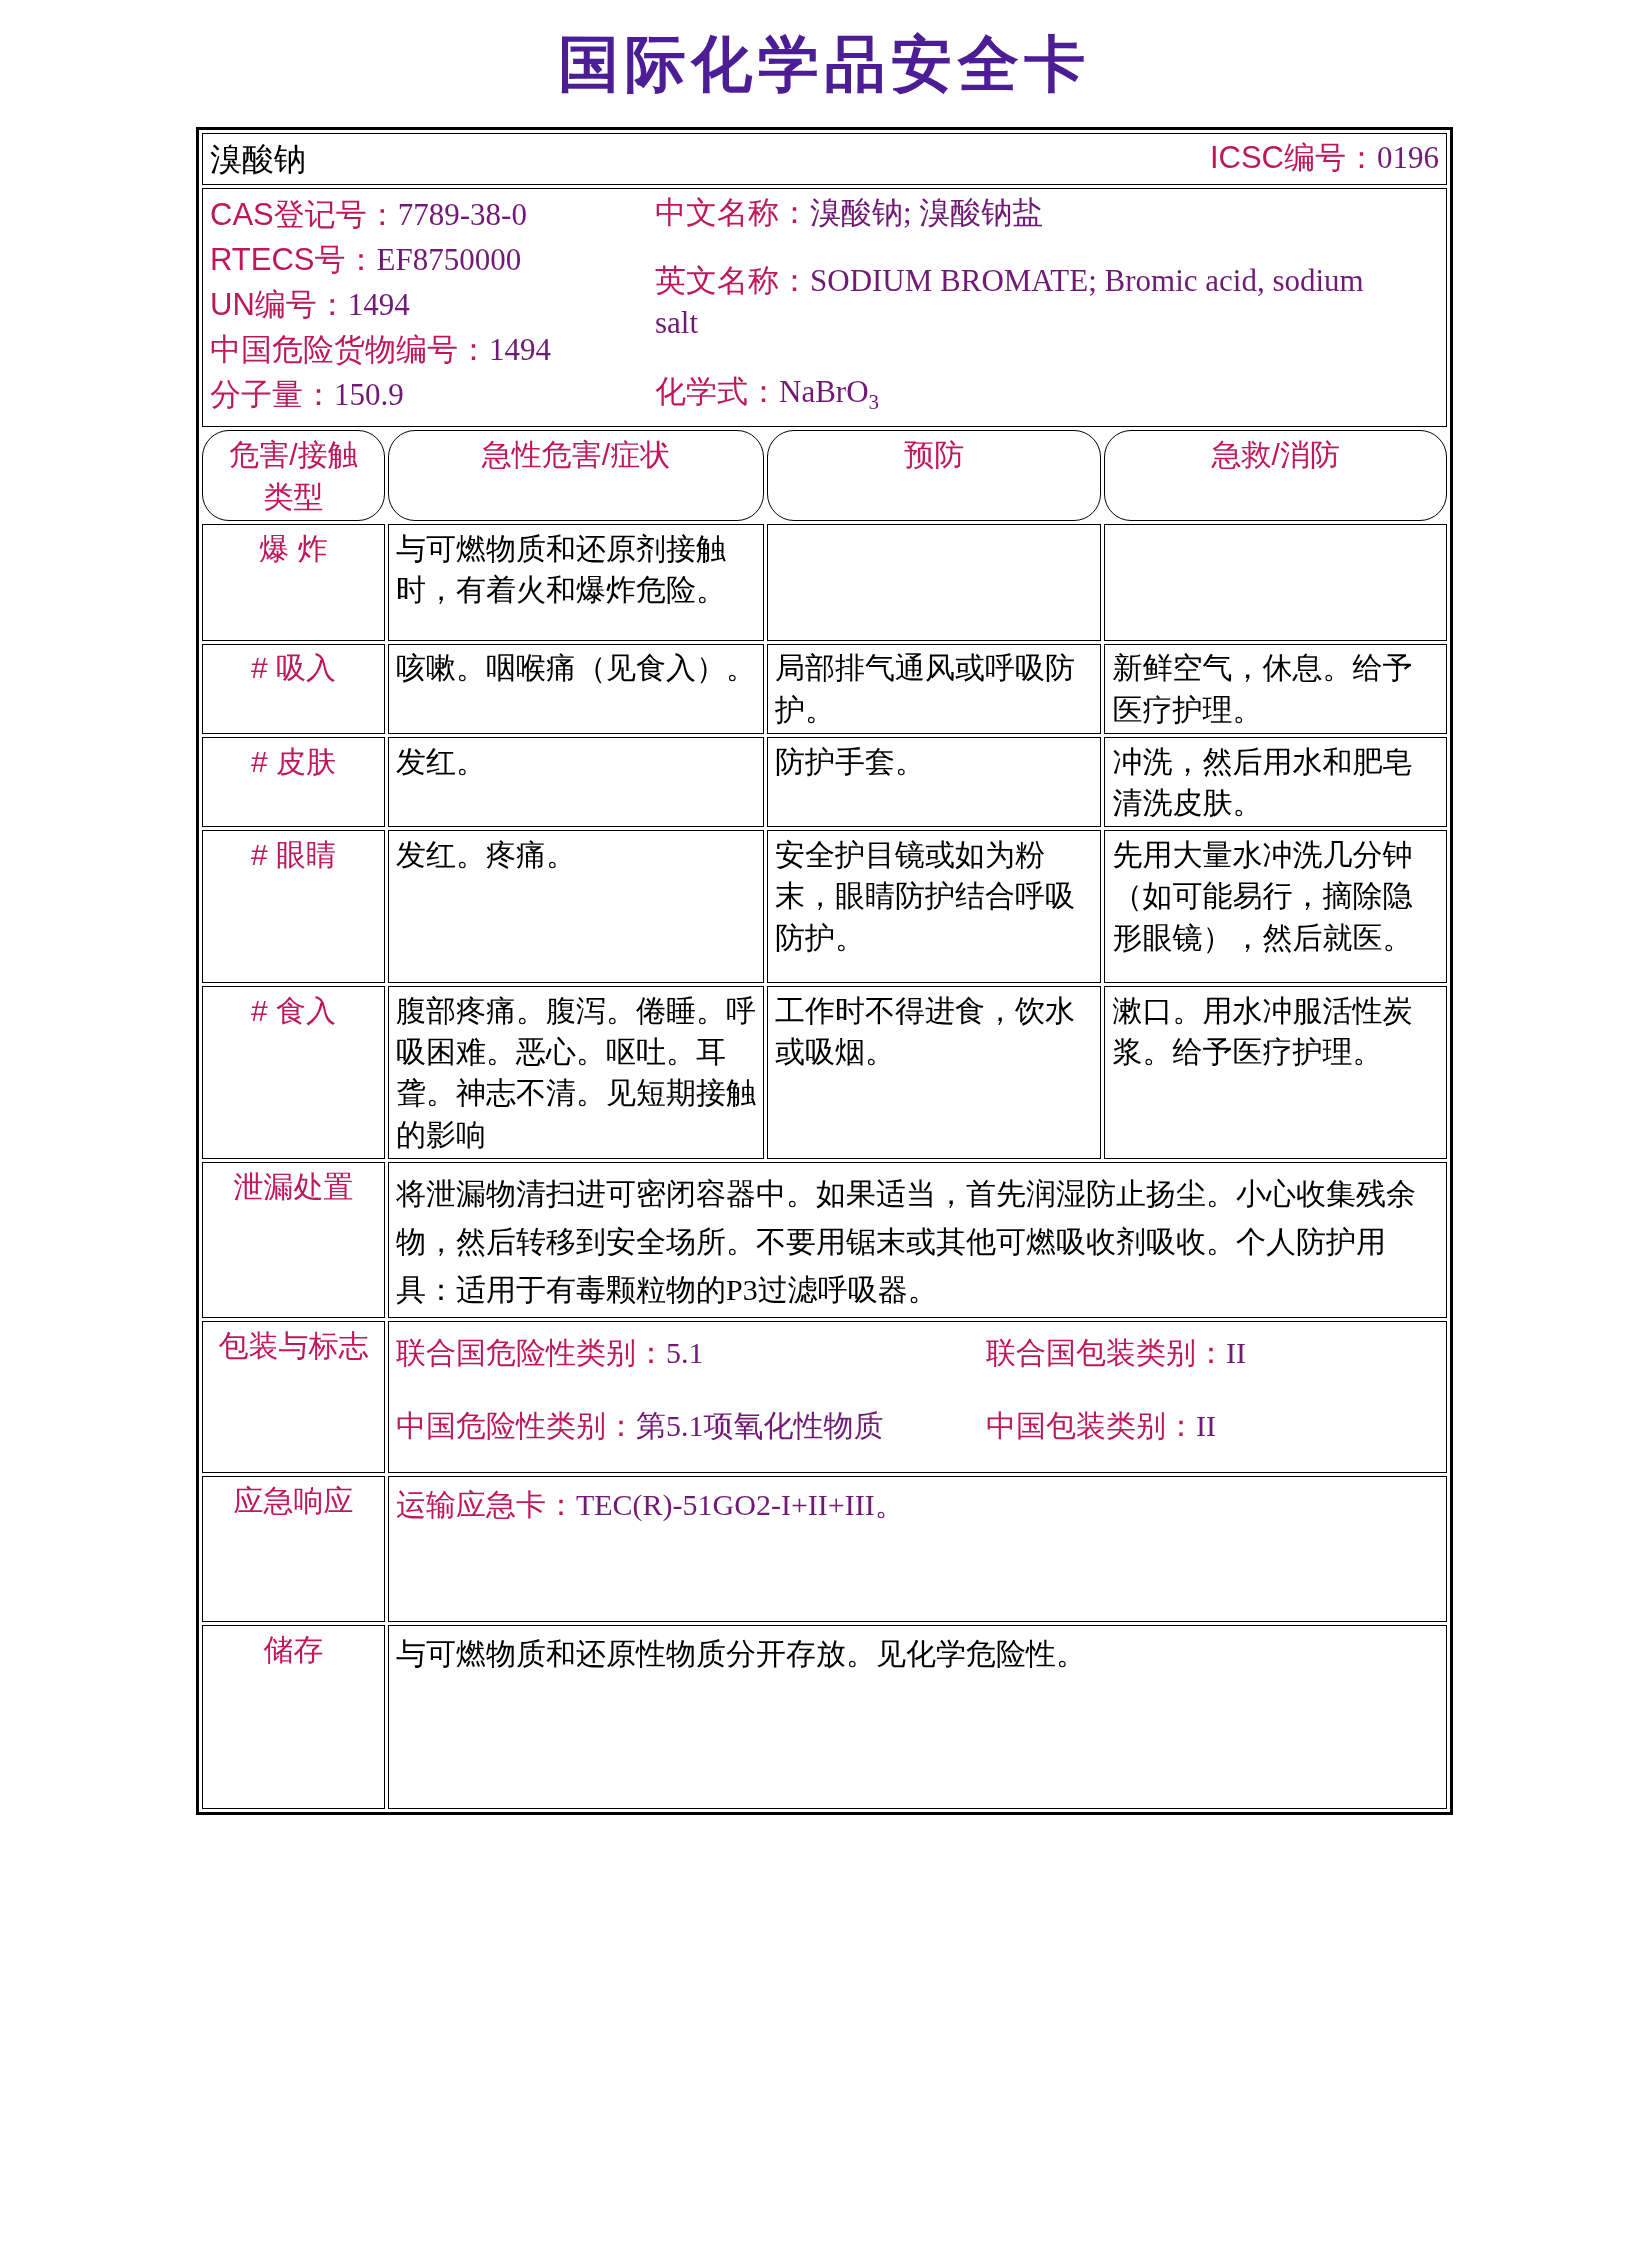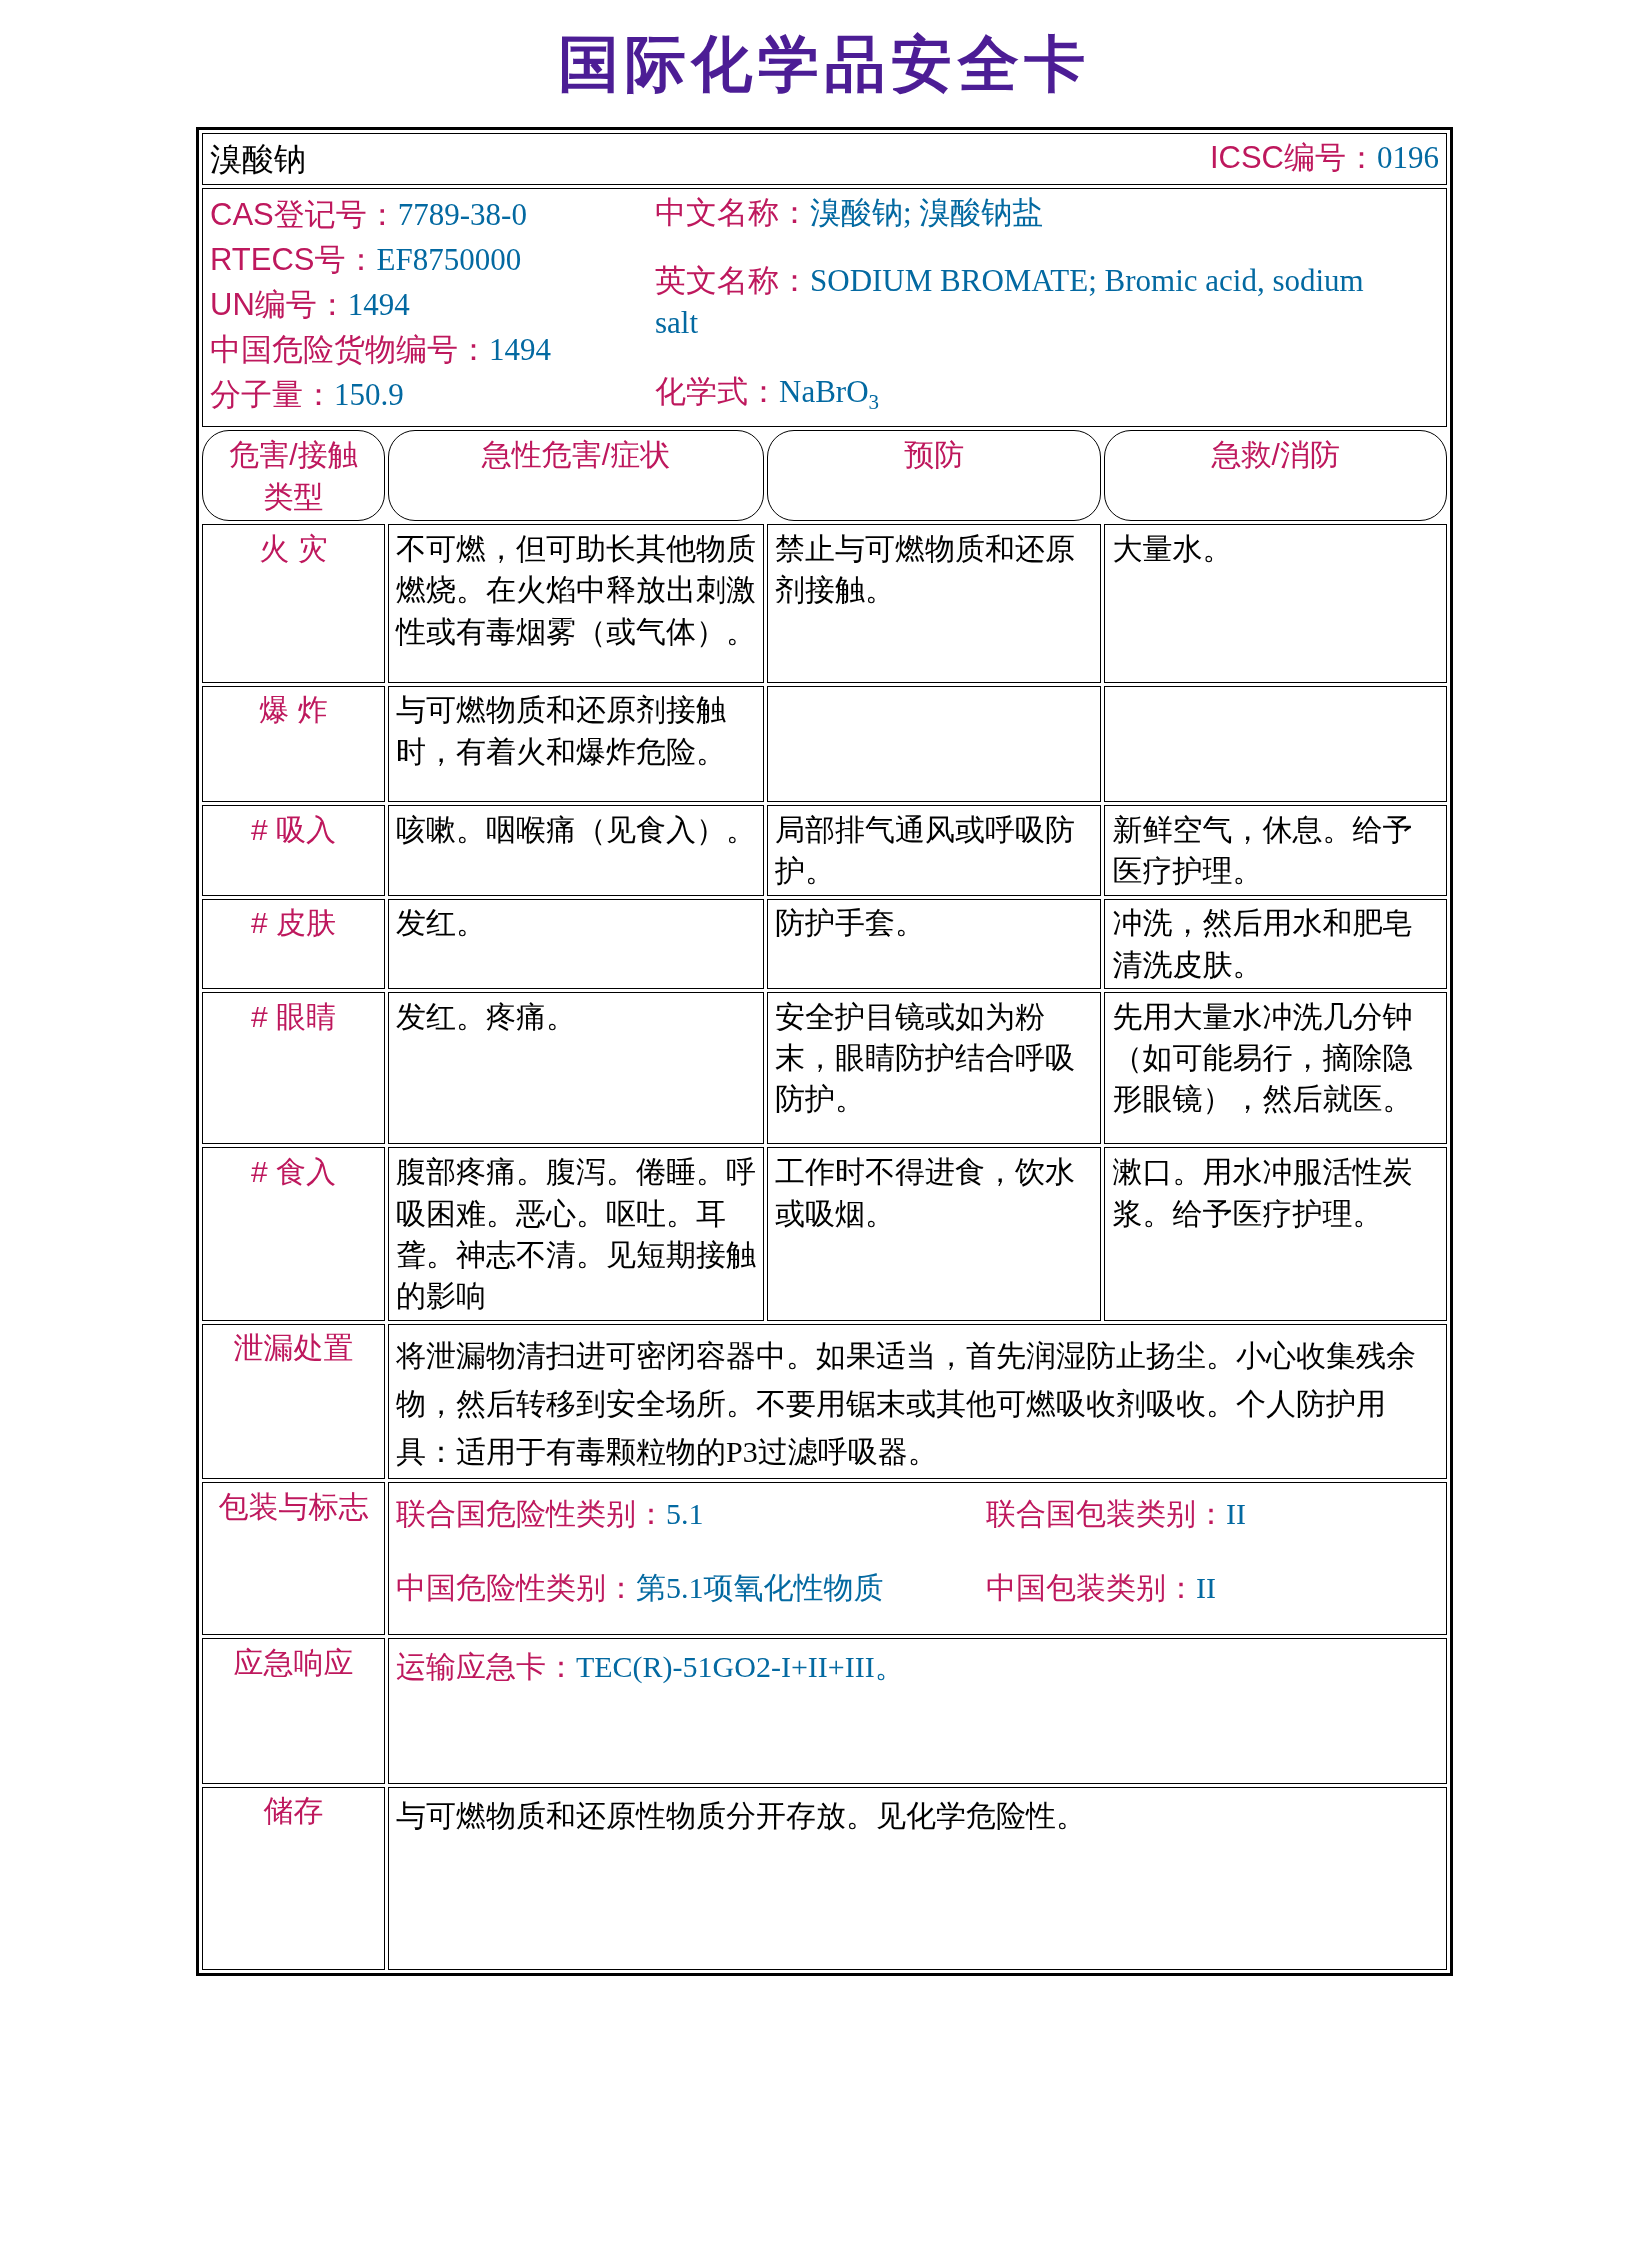--- a/index.html
+++ b/index.html
@@ -31,21 +31,21 @@
     border:1.4px solid #000;
     vertical-align:top;
     padding:2.8px 7px;
     font-size:30px;
     line-height:1.38;
     overflow:hidden;
   }
   col.c1{width:180px;} col.c2{width:370px;} col.c3{width:329px;} col.c4{width:337px;}
 
   .blue{color:#be185d;font-family:"Liberation Sans","DejaVu Sans",sans-serif;font-weight:normal;}
-  .val{color:#0369a1;text-align:center;}
+  .val{color:#701a75;text-align:center;}
 
   
   .h-name{height:44px;vertical-align:middle;}
   .h-info{height:232px;margin-top:37px;}
   .h-head{height:83px;vertical-align:middle;border-radius:27px;}
   .h-fire{height:151px;}
   .h-expl{height:109px;}
   .h-cont{height:34px;}
   .h-inh{height:82px;}
   .h-skin{height:75px;}
@@ -127,26 +127,20 @@
   <tr>
     <td class="hdrcell h-head">
       <span class="blue" style="display:block">危害/接触</span>
       <span class="blue" style="display:block">类型</span>
     </td>
     <td class="hdrcell h-head"><span class="blue">急性危害/症状</span></td>
     <td class="hdrcell h-head"><span class="blue">预防</span></td>
     <td class="hdrcell h-head"><span class="blue">急救/消防</span></td>
   </tr>
 
-  <tr>
-    <td class="lblcell h-fire"><span class="blue">火 灾</span></td>
-    <td class="h-fire">不可燃，但可助长其他物质燃烧。在火焰中释放出刺激性或有毒烟雾（或气体）。</td>
-    <td class="h-fire">禁止与可燃物质和还原剂接触。</td>
-    <td class="h-fire">大量水。</td>
-  </tr>
 
   <tr>
     <td class="lblcell h-expl"><span class="blue">爆 炸</span></td>
     <td class="h-expl">与可燃物质和还原剂接触时，有着火和爆炸危险。</td>
     <td class="h-expl"></td>
     <td class="h-expl"></td>
   </tr>
 
 
   <tr>

